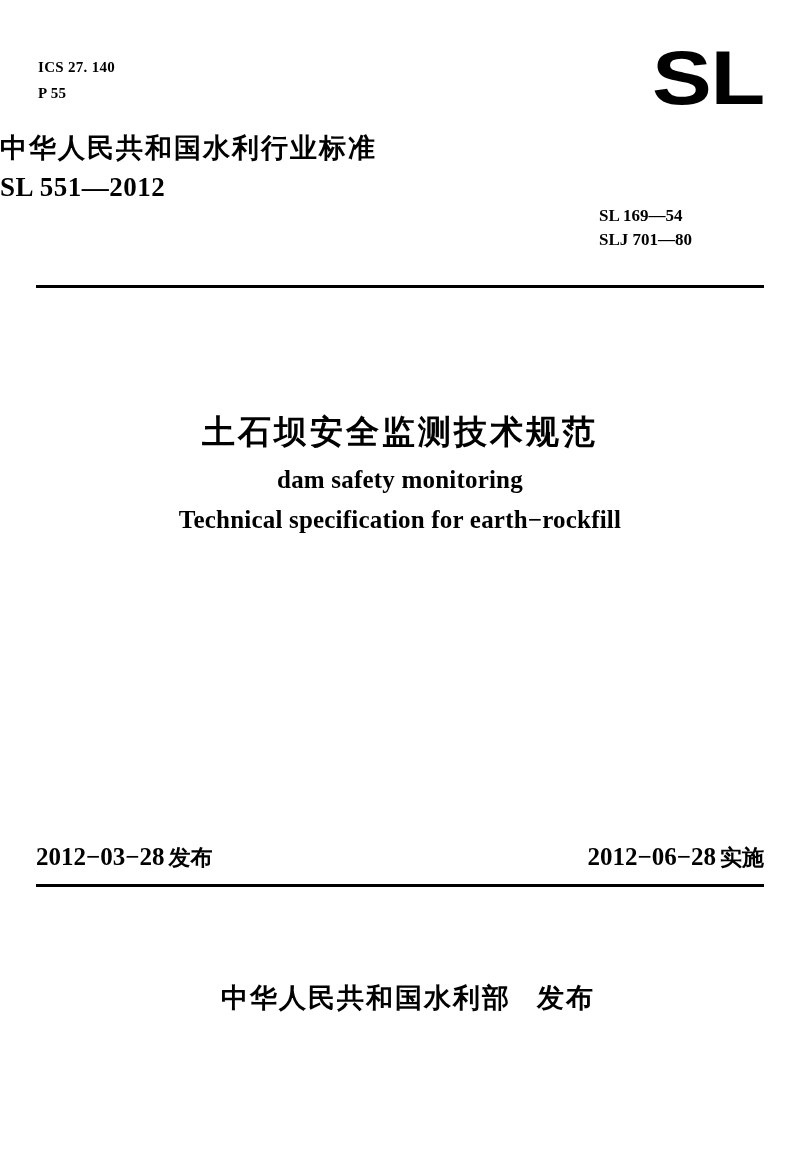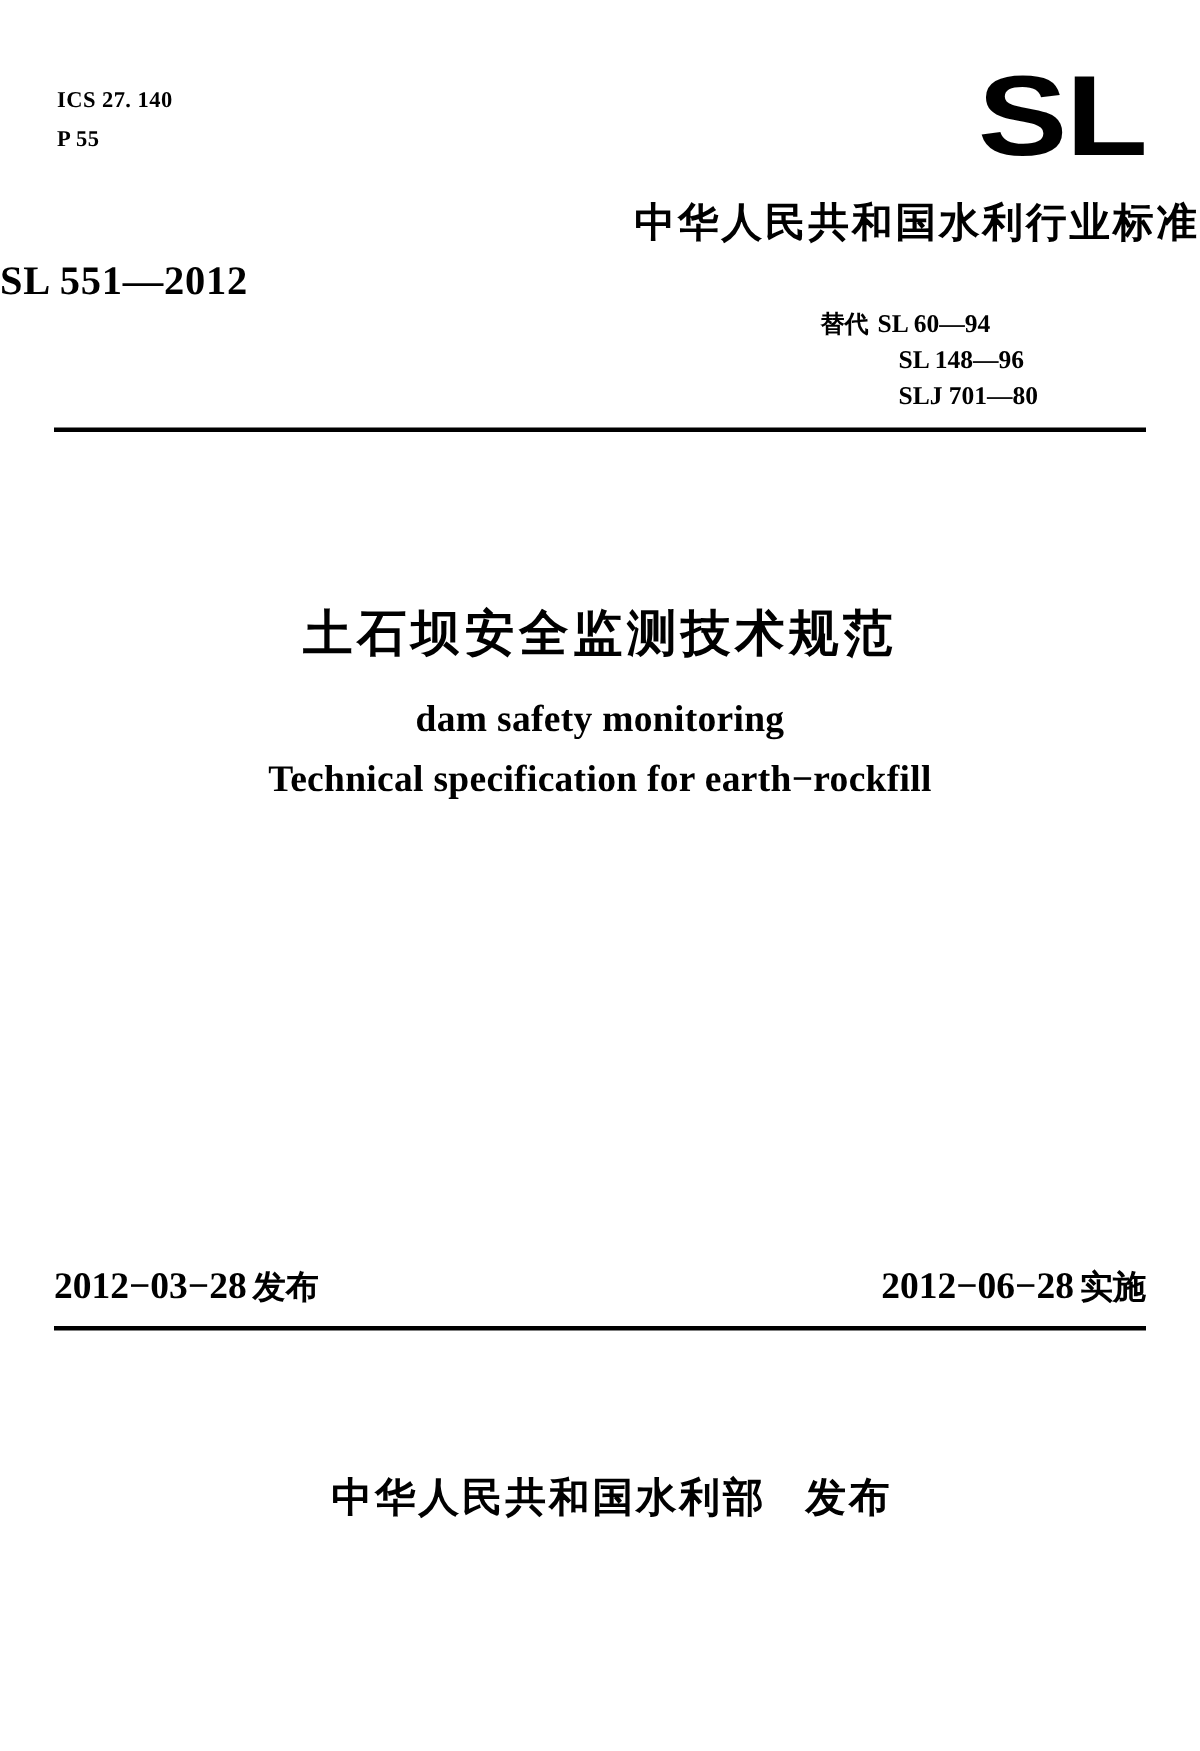--- a/index.html
+++ b/index.html
@@ -50,21 +50,21 @@
     transform: scaleX(1.18);
     transform-origin: right top;
   }
 
   
   .standard-name {
     position: absolute;
     left: 0;
     right: 0;
     top: 130px;
-    text-align: right;
+    text-align: left;
     font-family: "DejaVu Sans", "Liberation Sans", sans-serif;
     font-weight: bold;
     font-size: 27px;
     letter-spacing: 2px;
   }
 
   .standard-code {
     position: absolute;
     left: 0;
     right: 0;
@@ -105,21 +105,21 @@
     background: #000;
   }
   .rule-top { top: 285px; }
   .rule-bottom { top: 884px; }
 
   
   .title-cn {
     position: absolute;
     left: 0;
     right: 0;
-    top: 400px;
+    top: 410px;
     text-align: center;
     font-family: Liberation Mono, monospace;
     font-weight: bold;
     font-size: 33px;
     letter-spacing: 3px;
   }
 
   .title-en {
     position: absolute;
     left: 0;
@@ -181,25 +181,22 @@
     <div>P 55</div>
   </div>
 
   <div class="sl-logo">SL</div>
 
   <div class="standard-name">中华人民共和国水利行业标准</div>
 
   <div class="standard-code">SL 551—2012</div>
 
   <div class="replaces">
-    <div class="rep-row">
-      <span class="rep-label">替代</span><span class="rep-val">SL 60—94</span>
-    </div>
     <div class="rep-row indent">
-      <span class="rep-val">SL 148—96</span>
+      <span class="rep-val">SL 169—54</span>
     </div>
     <div class="rep-row indent">
       <span class="rep-val">SLJ 701—80</span>
     </div>
   </div>
 
   <div class="rule rule-top"></div>
 
   <div class="title-cn">土石坝安全监测技术规范</div>
 

